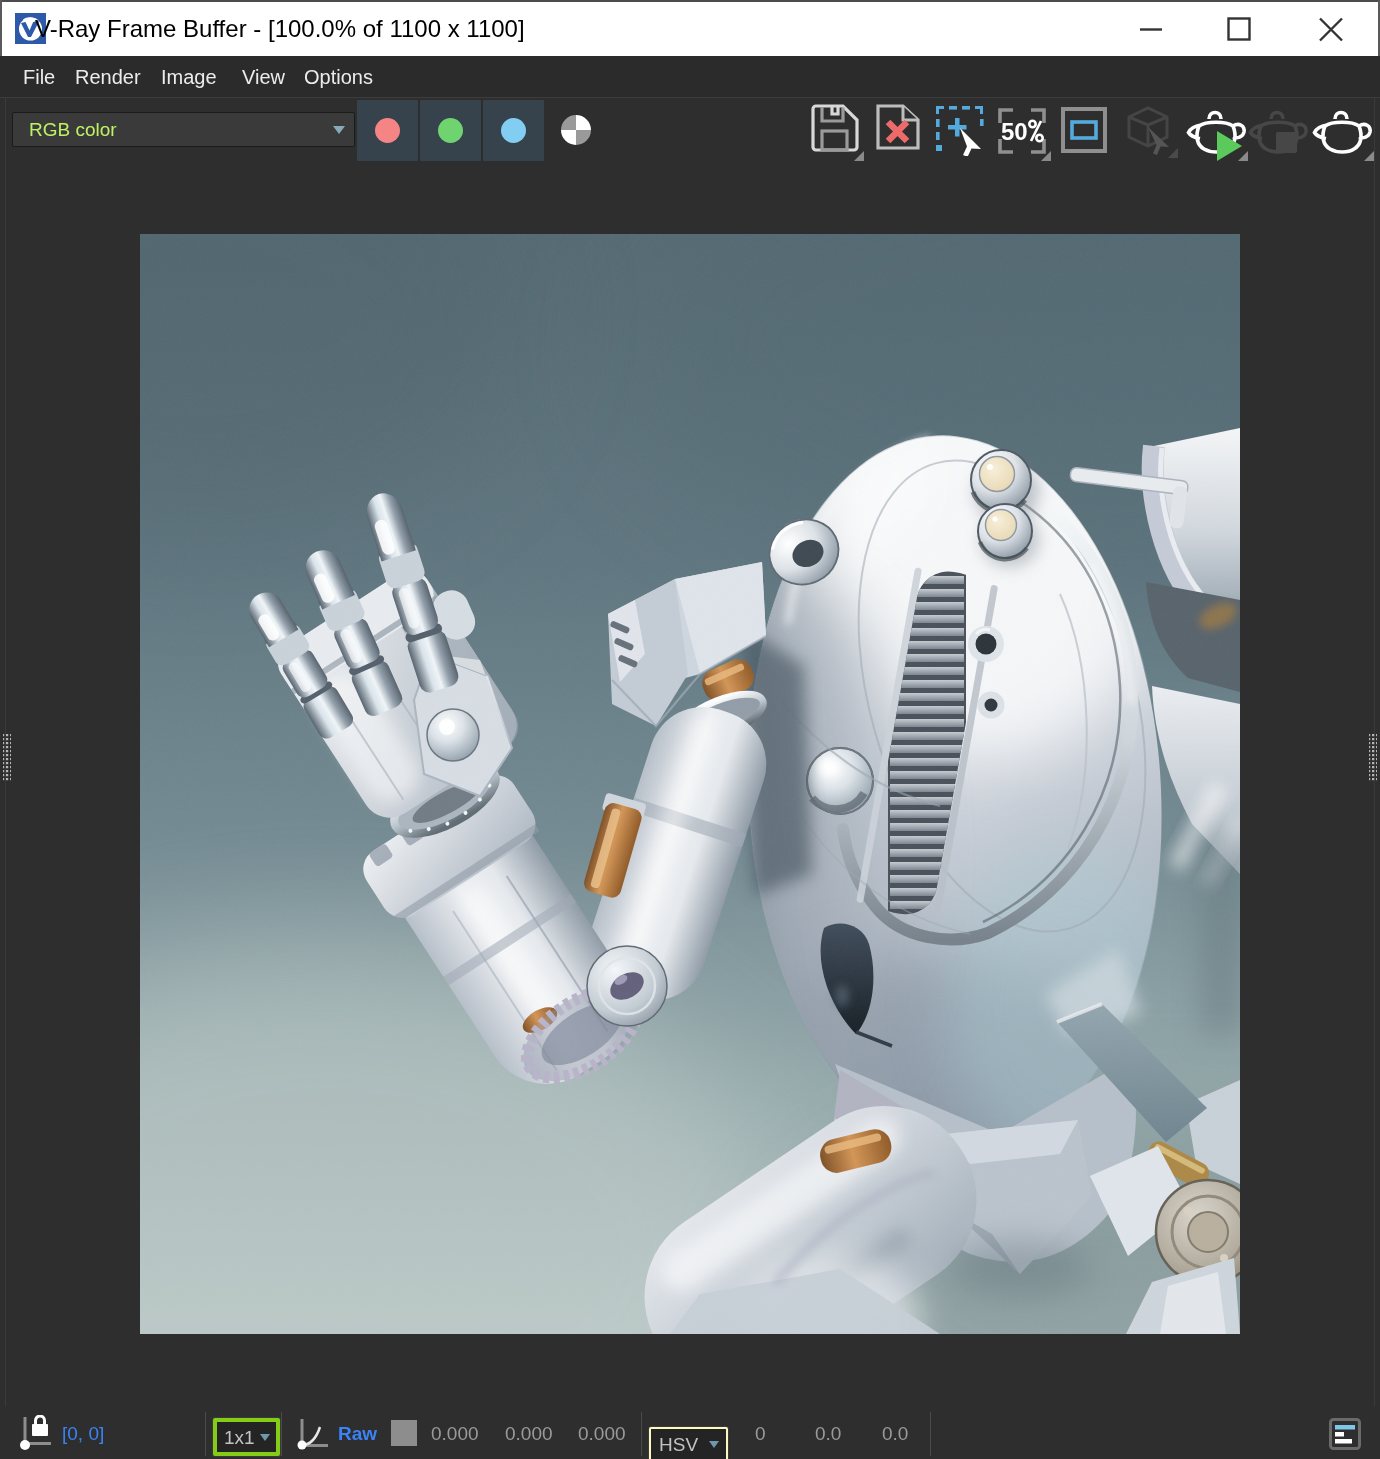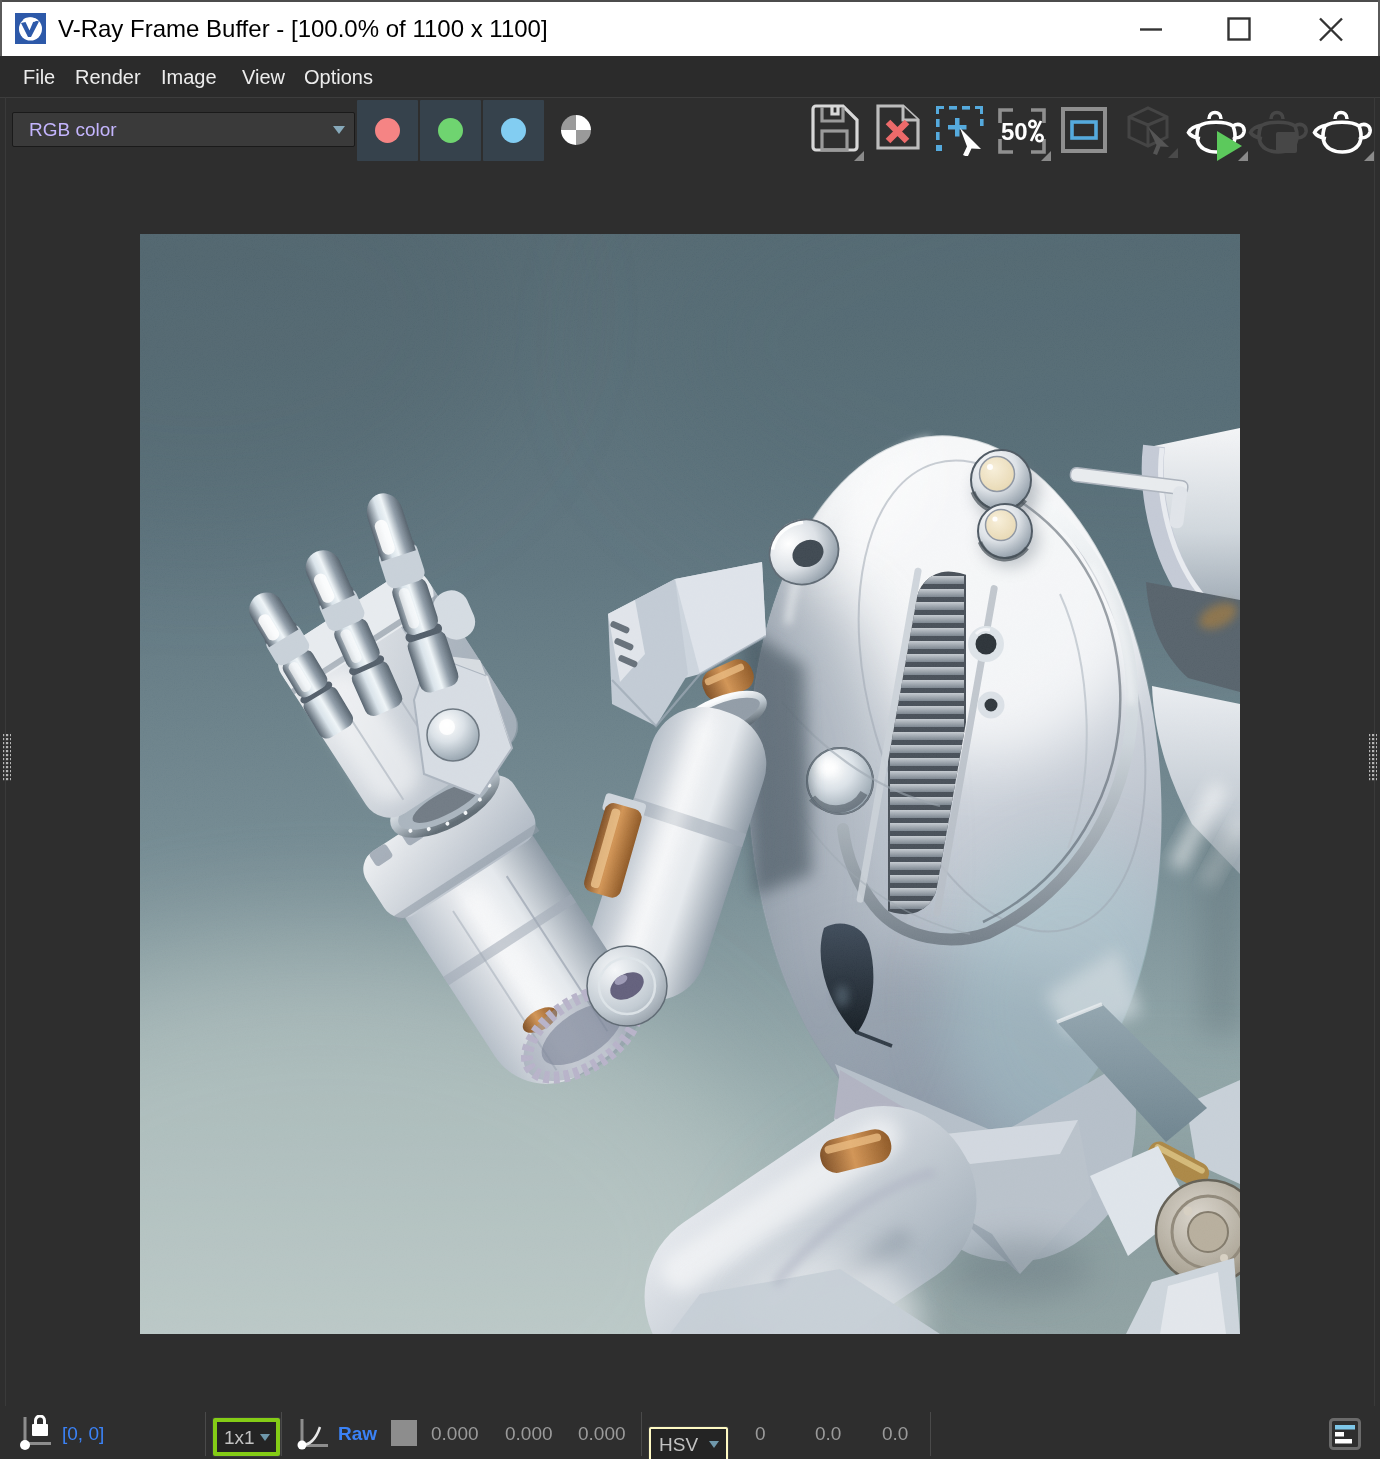--- a/index.html
+++ b/index.html
@@ -1,24 +1,24 @@
 <!DOCTYPE html>
 <html><head>
 <meta charset="utf-8">
 <style>
   html,body{margin:0;padding:0;width:1380px;height:1459px;overflow:hidden;}
   body{background:#2e2e2e;font-family:"Liberation Sans",sans-serif;position:relative;-webkit-font-smoothing:antialiased;}
   .titlebar{position:absolute;left:0;top:0;width:1380px;height:56px;background:#ffffff;}
   .logo{position:absolute;left:15px;top:13px;width:31px;height:31px;background:#2d59a9;}
-  .title-text{position:absolute;left:58px;top:0;height:56px;line-height:58px;font-size:24px;color:#000;}
+  .title-text{position:absolute;left:35px;top:0;height:56px;line-height:58px;font-size:24px;color:#000;}
   .winbtn{position:absolute;top:0;height:56px;width:60px;}
   .menubar{position:absolute;left:0;top:56px;width:1380px;height:41px;background:#2b2b2b;border-bottom:1px solid #3d3d3d;text-align:right;}
   .menubar span{position:absolute;top:0;height:41px;line-height:42px;font-size:20px;color:#ececec;}
   .dropdown{position:absolute;left:12px;top:112px;width:341px;height:33px;background:#3a3a3a;border:1px solid #1a1a1a;border-radius:2px;}
-  .dropdown .lbl{position:absolute;left:16px;top:0;height:33px;line-height:34px;font-size:19px;color:#c4b5fd;}
+  .dropdown .lbl{position:absolute;left:16px;top:0;height:33px;line-height:34px;font-size:19px;color:#bef264;}
   .cbtn{position:absolute;top:100px;width:61px;height:61px;background:#36424c;border-radius:1px;}
   .cbtn i{position:absolute;left:50%;top:50%;width:25px;height:25px;margin:-12.5px 0 0 -12.5px;border-radius:50%;display:block;}
   .statusbar{position:absolute;left:0;top:1406px;width:1380px;height:53px;background:#2e2e2e;font-size:19px;color:#9a9a9a;}
   .sb-sep{position:absolute;top:6px;height:44px;width:1px;background:#4a4a4a;}
   .sb-txt{position:absolute;top:0;height:53px;line-height:56px;}
   .grip{position:absolute;width:10px;height:48px;}
   .edgeline{position:absolute;top:97px;width:1px;height:1309px;background:#3a3a3a;}
 </style>
 </head>
 <body>

